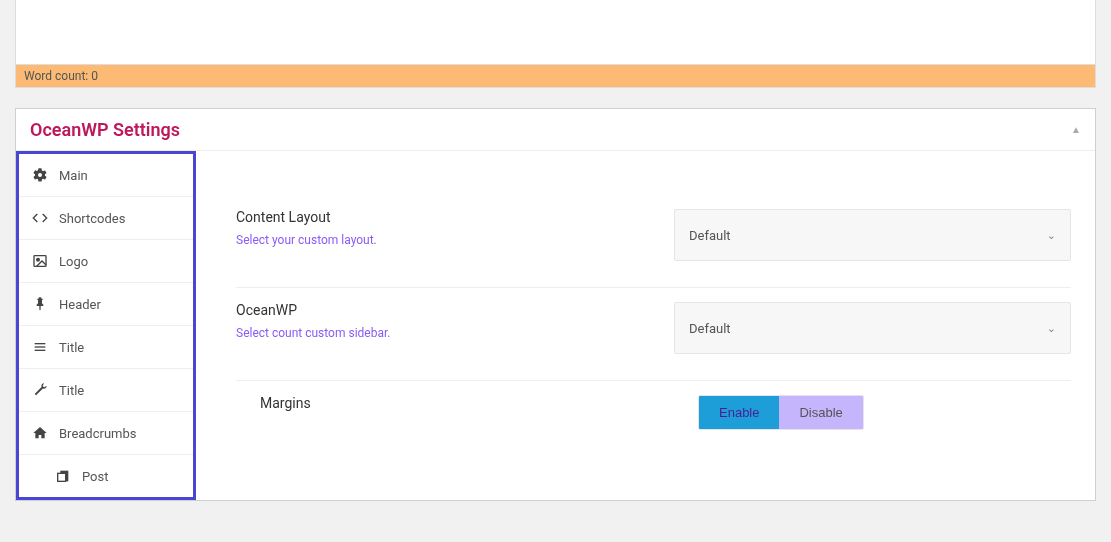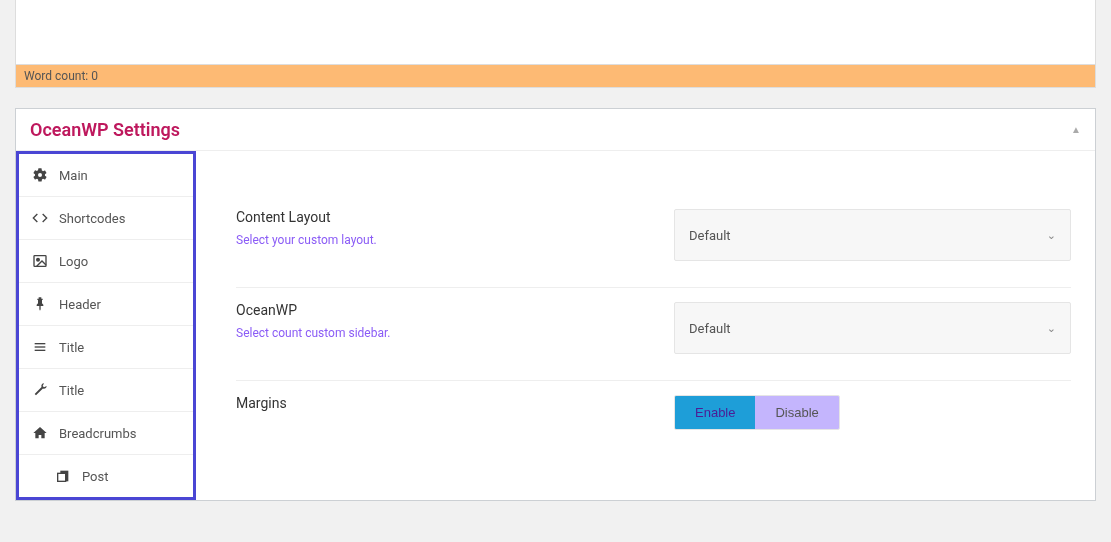--- a/index.html
+++ b/index.html
@@ -89,21 +89,21 @@
   flex: 1;
   padding: 24px 24px 24px 40px;
 }
 .field-row {
   display: flex;
   align-items: flex-start;
   padding: 14px 0 26px 0;
   border-bottom: 1px solid #eee;
   gap: 38px;
 }
-.field-row:last-child { border-bottom: none; }
+.field-row:last-child { border-bottom: none; margin-left: 24px; }
 .field-left {
   width: 400px;
   flex: 0 0 400px;
 }
 .field-label {
   font-size: 14px;
   color: #333;
   font-weight: 400;
   margin-bottom: 8px;
 }

